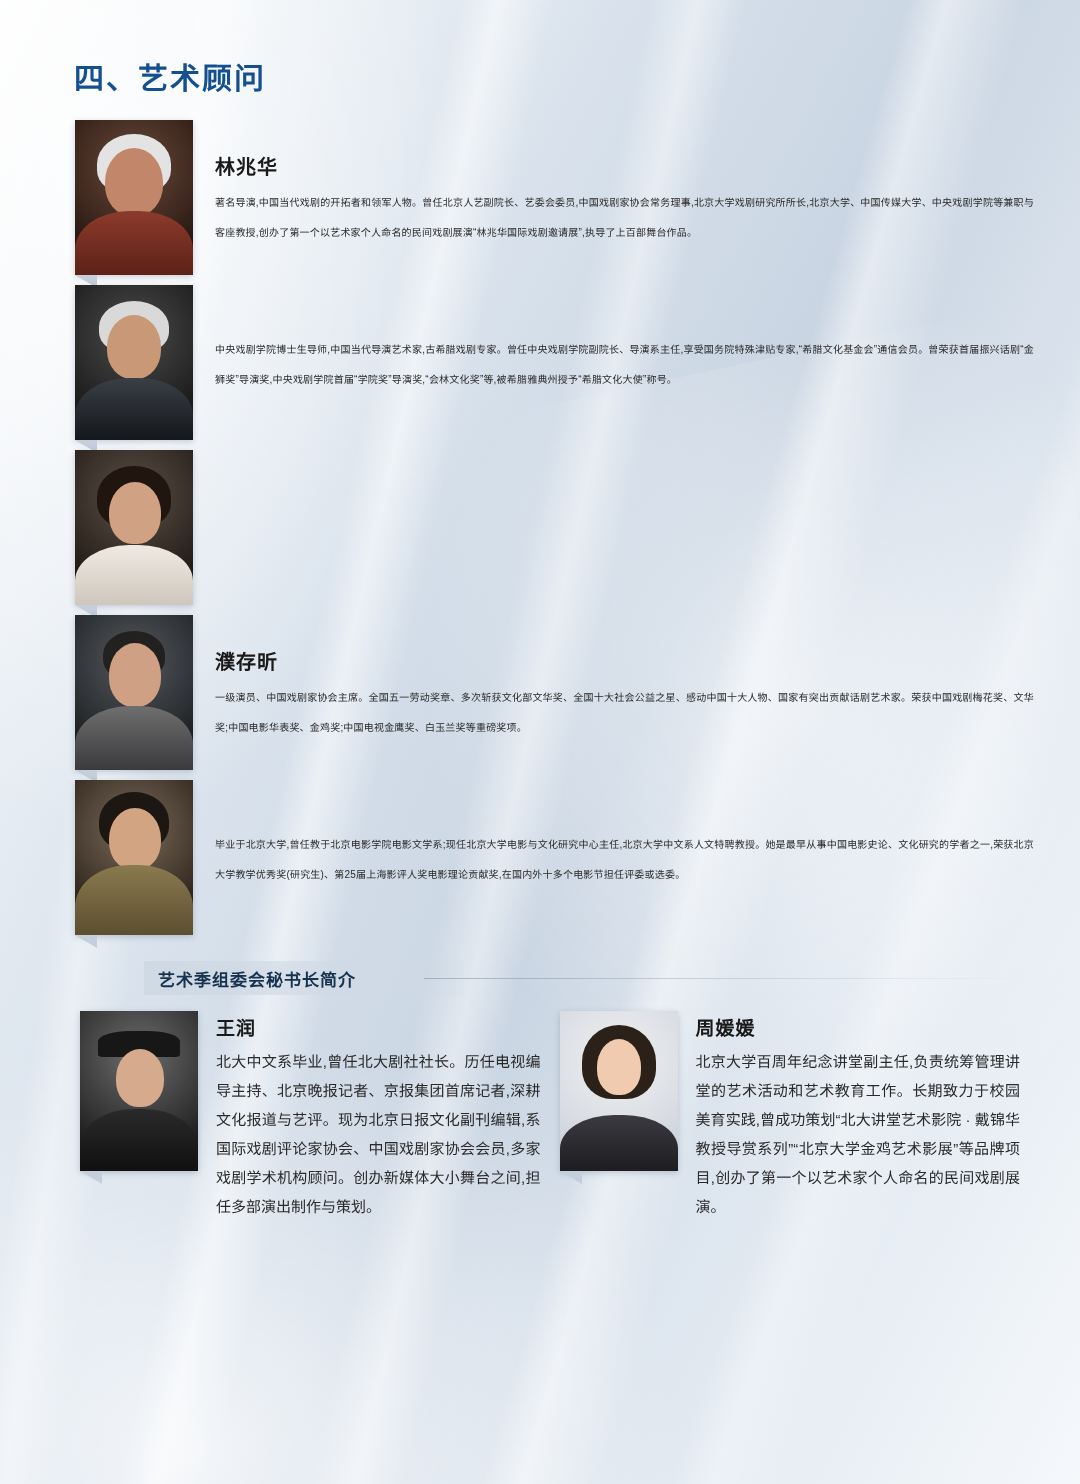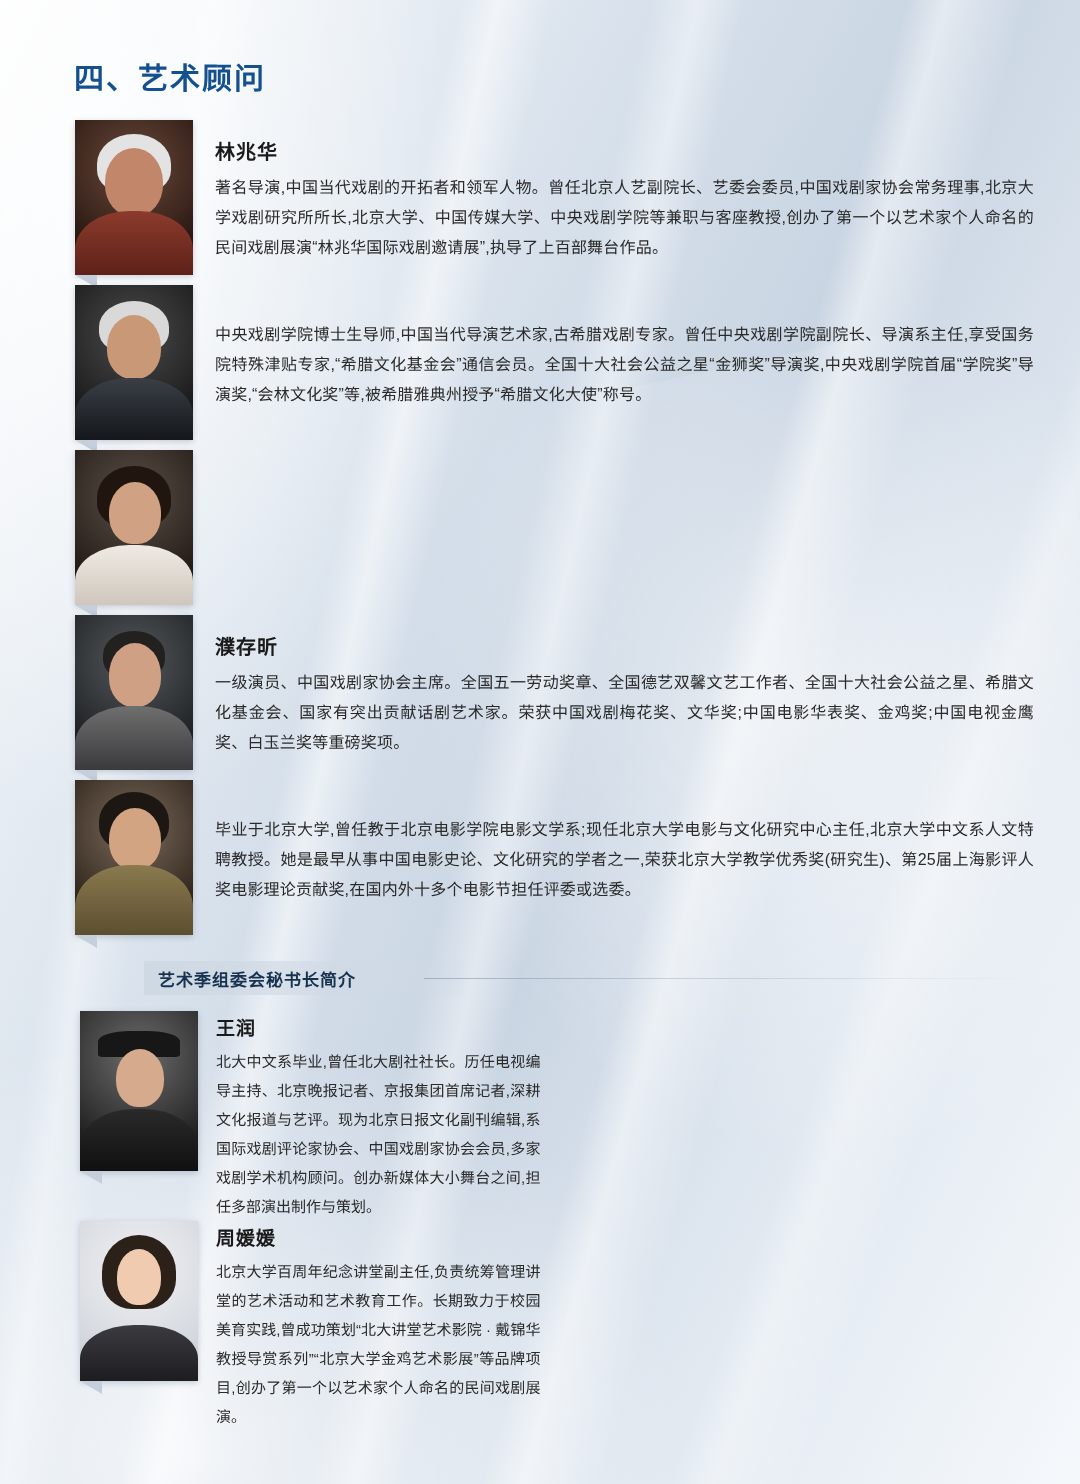--- a/index.html
+++ b/index.html
@@ -122,21 +122,21 @@
     padding-top: 4px;
   }
   .advisor-name {
     font-size: 20px;
     font-weight: bold;
     color: #1a1a1a;
     margin-bottom: 8px;
     letter-spacing: 1px;
   }
   .advisor-desc {
-    font-size: 16px;
+    font-size: 10px;
     line-height: 30px;
     color: #2a2a2a;
     text-align: justify;
     letter-spacing: 0.2px;
   }
 
   
   .subsection {
     margin: 26px 0 16px 74px;
     position: relative;
@@ -164,21 +164,20 @@
     height: 1px;
     background: linear-gradient(90deg, rgba(120,140,165,0.55) 0%, rgba(120,140,165,0) 100%);
     margin-left: -40px;
   }
 
   
   .secretaries {
     display: flex;
     margin-top: 14px;
     padding-left: 5px;
-    flex-direction: column;
   }
   .sec {
     display: flex;
     align-items: flex-start;
     width: 50%;
   }
   .sec .portrait {
     width: 118px;
     height: 160px;
   }
@@ -266,21 +265,21 @@
       <div class="portrait">
         <div class="ph p-luo">
           <div class="hair" style="left:24px;top:16px;width:70px;height:52px;background:#d9d9d9;"></div>
           <div class="head" style="left:32px;top:30px;width:54px;height:64px;background:#c99877;"></div>
           <div class="body" style="width:118px;height:62px;background:linear-gradient(180deg,#3a3f46,#14171b);"></div>
         </div>
       </div>
       <div class="corner"></div>
     </div>
     <div class="advisor-body">
-      <div class="advisor-desc">中央戏剧学院博士生导师,中国当代导演艺术家,古希腊戏剧专家。曾任中央戏剧学院副院长、导演系主任,享受国务院特殊津贴专家,“希腊文化基金会”通信会员。全国十大社会公益之星“金狮奖”导演奖,中央戏剧学院首届“学院奖”导演奖,“会林文化奖”等,被希腊雅典州授予“希腊文化大使”称号。</div>
+      <div class="advisor-desc">中央戏剧学院博士生导师,中国当代导演艺术家,古希腊戏剧专家。曾任中央戏剧学院副院长、导演系主任,享受国务院特殊津贴专家,“希腊文化基金会”通信会员。曾荣获首届振兴话剧“金狮奖”导演奖,中央戏剧学院首届“学院奖”导演奖,“会林文化奖”等,被希腊雅典州授予“希腊文化大使”称号。</div>
     </div>
   </div>
 
   <div class="advisor">
     <div class="portrait-wrap">
       <div class="portrait">
         <div class="ph p-wan">
           <div class="hair" style="left:22px;top:16px;width:74px;height:62px;background:#20160f;"></div>
           <div class="head" style="left:34px;top:32px;width:52px;height:62px;background:#d0a182;"></div>
           <div class="body" style="width:118px;height:60px;background:linear-gradient(180deg,#efeae3,#cfc7bd);"></div>
@@ -296,21 +295,21 @@
         <div class="ph p-pu">
           <div class="hair" style="left:28px;top:16px;width:62px;height:48px;background:#23211f;"></div>
           <div class="head" style="left:34px;top:28px;width:52px;height:64px;background:#cfa083;"></div>
           <div class="body" style="width:118px;height:64px;background:linear-gradient(180deg,#6f6f70,#3a3a3c);"></div>
         </div>
       </div>
       <div class="corner"></div>
     </div>
     <div class="advisor-body">
       <div class="advisor-name">濮存昕</div>
-      <div class="advisor-desc">一级演员、中国戏剧家协会主席。全国五一劳动奖章、全国德艺双馨文艺工作者、全国十大社会公益之星、希腊文化基金会、国家有突出贡献话剧艺术家。荣获中国戏剧梅花奖、文华奖;中国电影华表奖、金鸡奖;中国电视金鹰奖、白玉兰奖等重磅奖项。</div>
+      <div class="advisor-desc">一级演员、中国戏剧家协会主席。全国五一劳动奖章、多次斩获文化部文华奖、全国十大社会公益之星、感动中国十大人物、国家有突出贡献话剧艺术家。荣获中国戏剧梅花奖、文华奖;中国电影华表奖、金鸡奖;中国电视金鹰奖、白玉兰奖等重磅奖项。</div>
     </div>
   </div>
 
   <div class="advisor">
     <div class="portrait-wrap">
       <div class="portrait">
         <div class="ph p-dai">
           <div class="hair" style="left:24px;top:12px;width:70px;height:58px;background:#1c1713;"></div>
           <div class="head" style="left:34px;top:28px;width:52px;height:62px;background:#d3a482;"></div>
           <div class="body" style="width:118px;height:70px;background:linear-gradient(180deg,#8a7a4f,#5c4f30);"></div>

